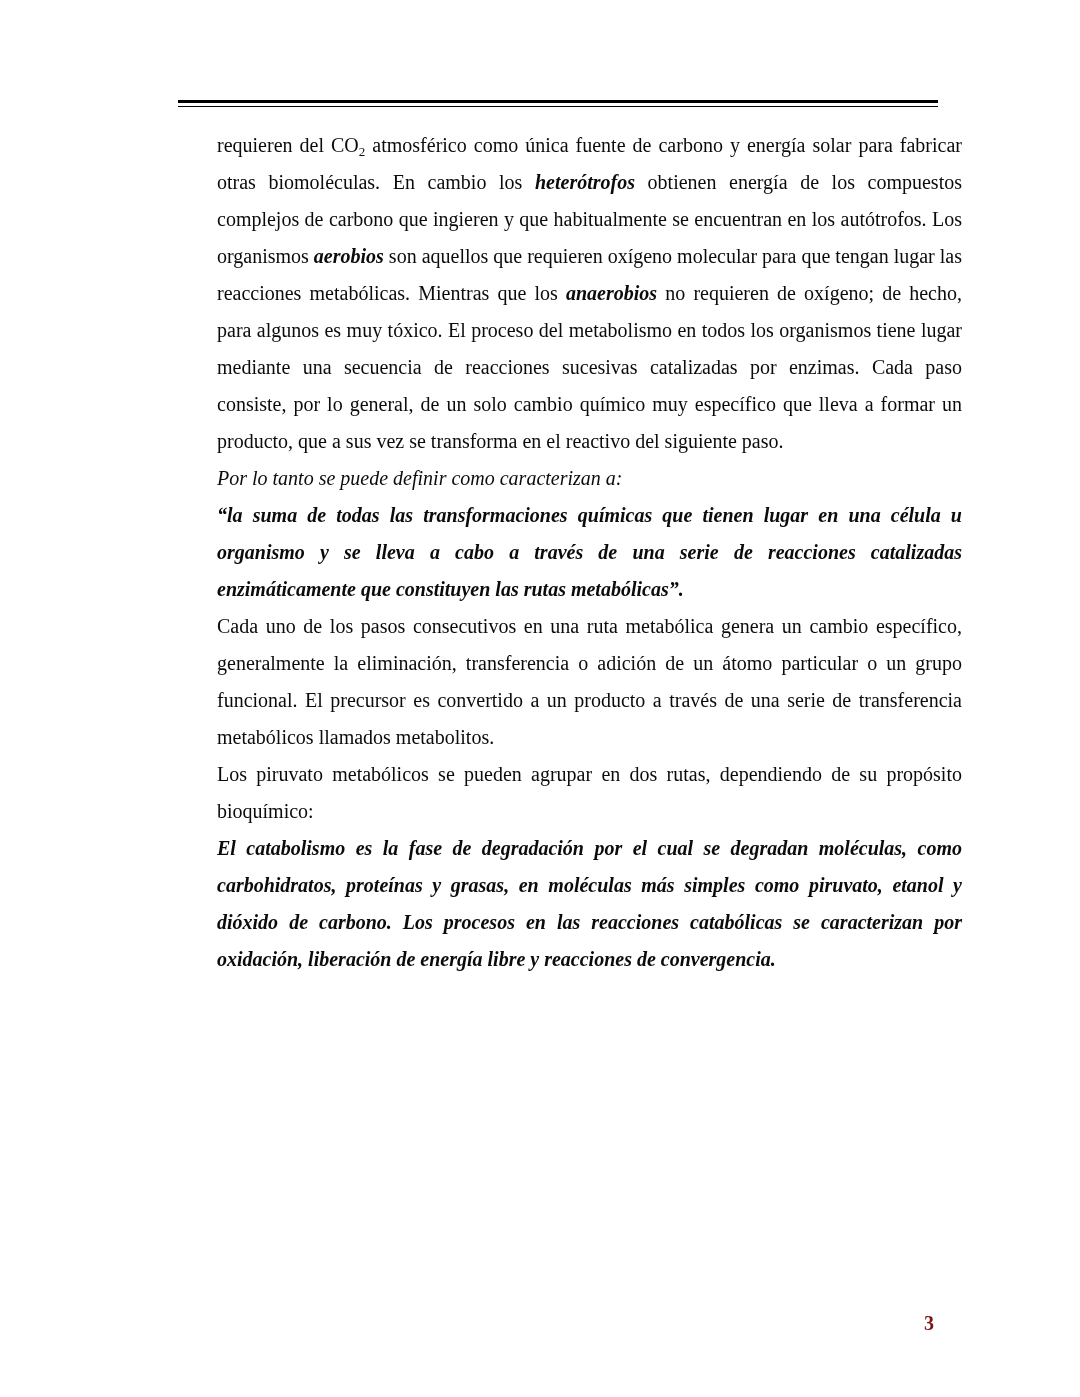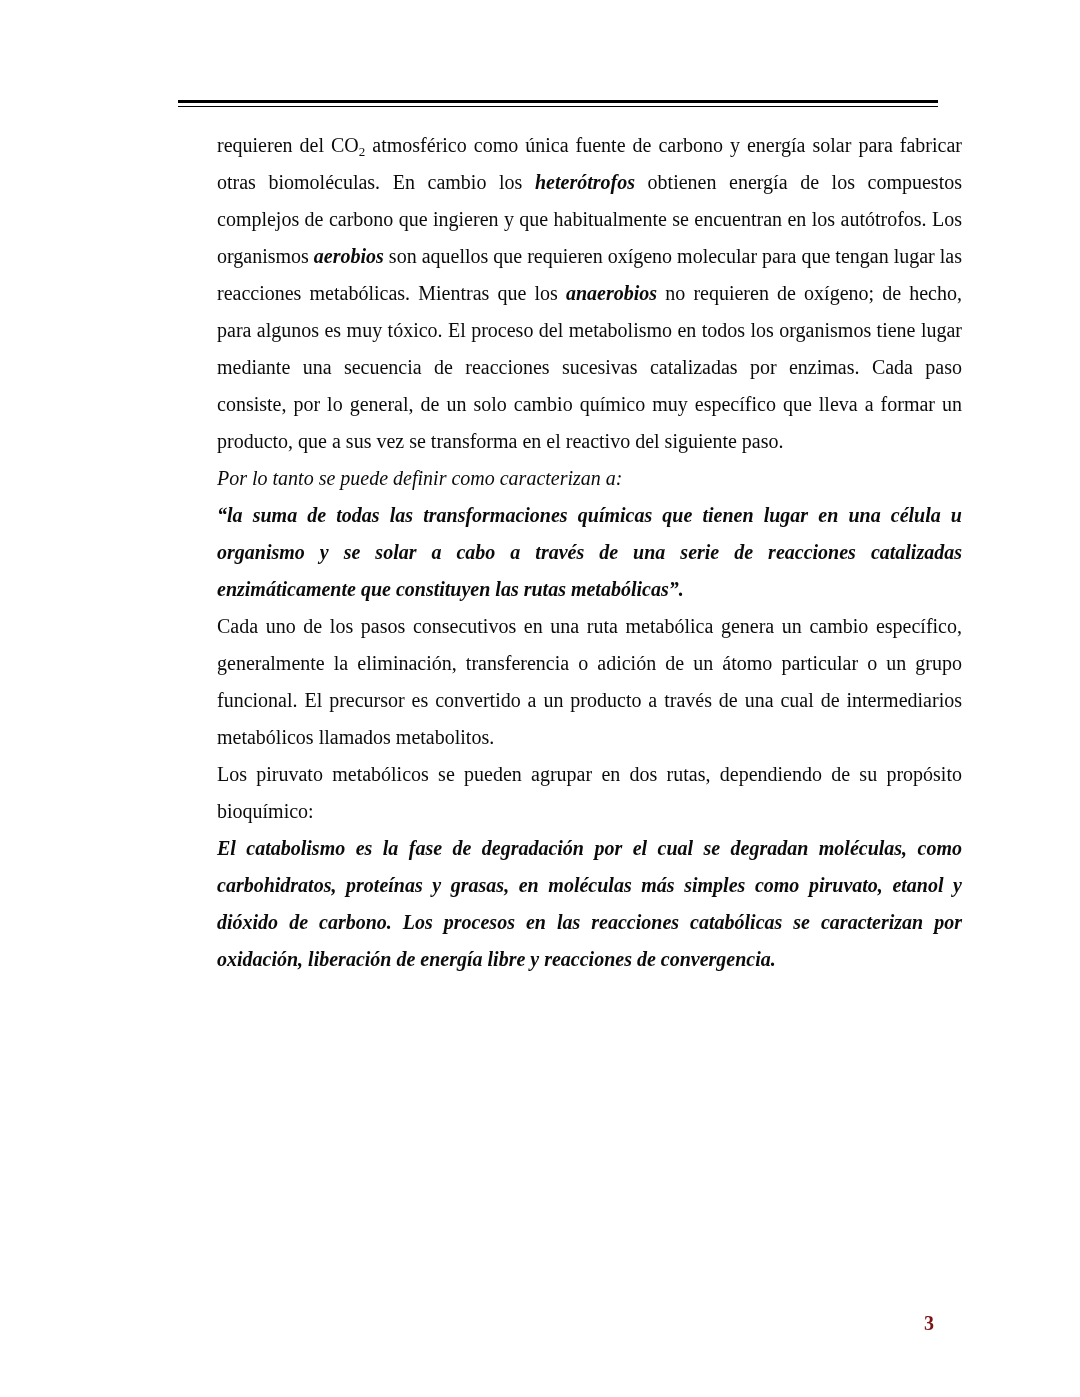--- a/index.html
+++ b/index.html
@@ -68,23 +68,23 @@
 <div class="page">
 
 
   <div class="header-rule"></div>
 
   <div class="content">
     <p class="gap-after"><span>requieren del CO</span><sub class="co2">2</sub><span> atmosférico como única fuente de carbono y energía solar para fabricar otras biomoléculas. En cambio los </span><span class="bi">heterótrofos</span><span> obtienen energía de los compuestos complejos de carbono que ingieren y que habitualmente se encuentran en los autótrofos. Los organismos </span><span class="bi">aerobios</span><span> son aquellos que requieren oxígeno molecular para que tengan lugar las reacciones metabólicas. Mientras que los </span><span class="bi">anaerobios</span><span> no requieren de oxígeno; de hecho, para algunos es muy tóxico. El proceso del metabolismo en todos los organismos tiene lugar mediante una secuencia de reacciones sucesivas catalizadas por enzimas. Cada paso consiste, por lo general, de un solo cambio químico muy específico que lleva a formar un producto, que a sus vez se transforma en el reactivo del siguiente paso.</span></p>
 
     <p class="italic-line">Por lo tanto se puede definir como caracterizan a:</p>
 
-    <p class="bold-italic-para gap-after">“la suma de todas las transformaciones químicas que tienen lugar en una célula u organismo y se solar a cabo a través de una serie de reacciones catalizadas enzimáticamente que constituyen las rutas metabólicas”.</p>
+    <p class="bold-italic-para gap-after">“la suma de todas las transformaciones químicas que tienen lugar en una célula u organismo y se lleva a cabo a través de una serie de reacciones catalizadas enzimáticamente que constituyen las rutas metabólicas”.</p>
 
-    <p>Cada uno de los pasos consecutivos en una ruta metabólica genera un cambio específico, generalmente la eliminación, transferencia o adición de un átomo particular o un grupo funcional. El precursor es convertido a un producto a través de una cual de intermediarios metabólicos llamados metabolitos.</p>
+    <p>Cada uno de los pasos consecutivos en una ruta metabólica genera un cambio específico, generalmente la eliminación, transferencia o adición de un átomo particular o un grupo funcional. El precursor es convertido a un producto a través de una serie de transferencia metabólicos llamados metabolitos.</p>
 
     <p class="gap-after">Los piruvato metabólicos se pueden agrupar en dos rutas, dependiendo de su propósito bioquímico:</p>
 
     <p class="bold-italic-para">El catabolismo es la fase de degradación por el cual se degradan moléculas, como carbohidratos, proteínas y grasas, en moléculas más simples como piruvato, etanol y dióxido de carbono. Los procesos en las reacciones catabólicas se caracterizan por oxidación, liberación de energía libre y reacciones de convergencia.</p>
   </div>
 
   <div class="page-number">3</div>
 
 </div>
 

